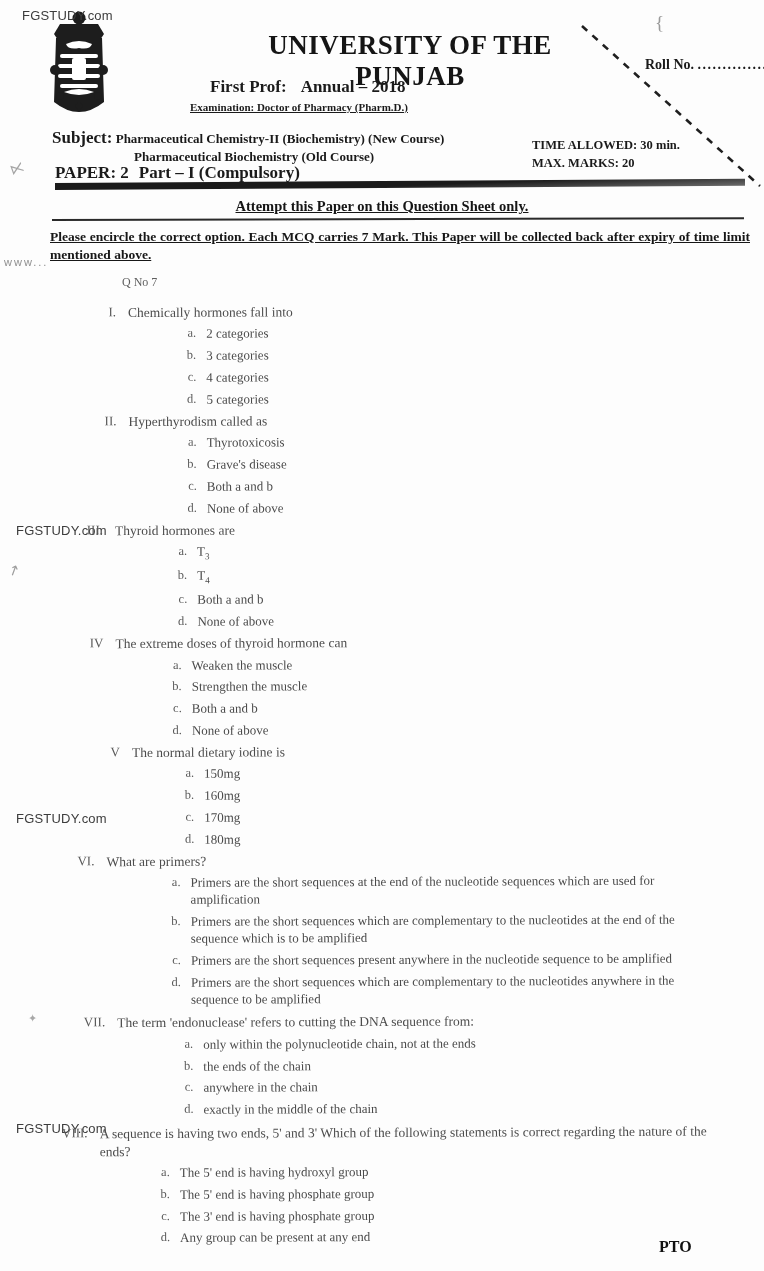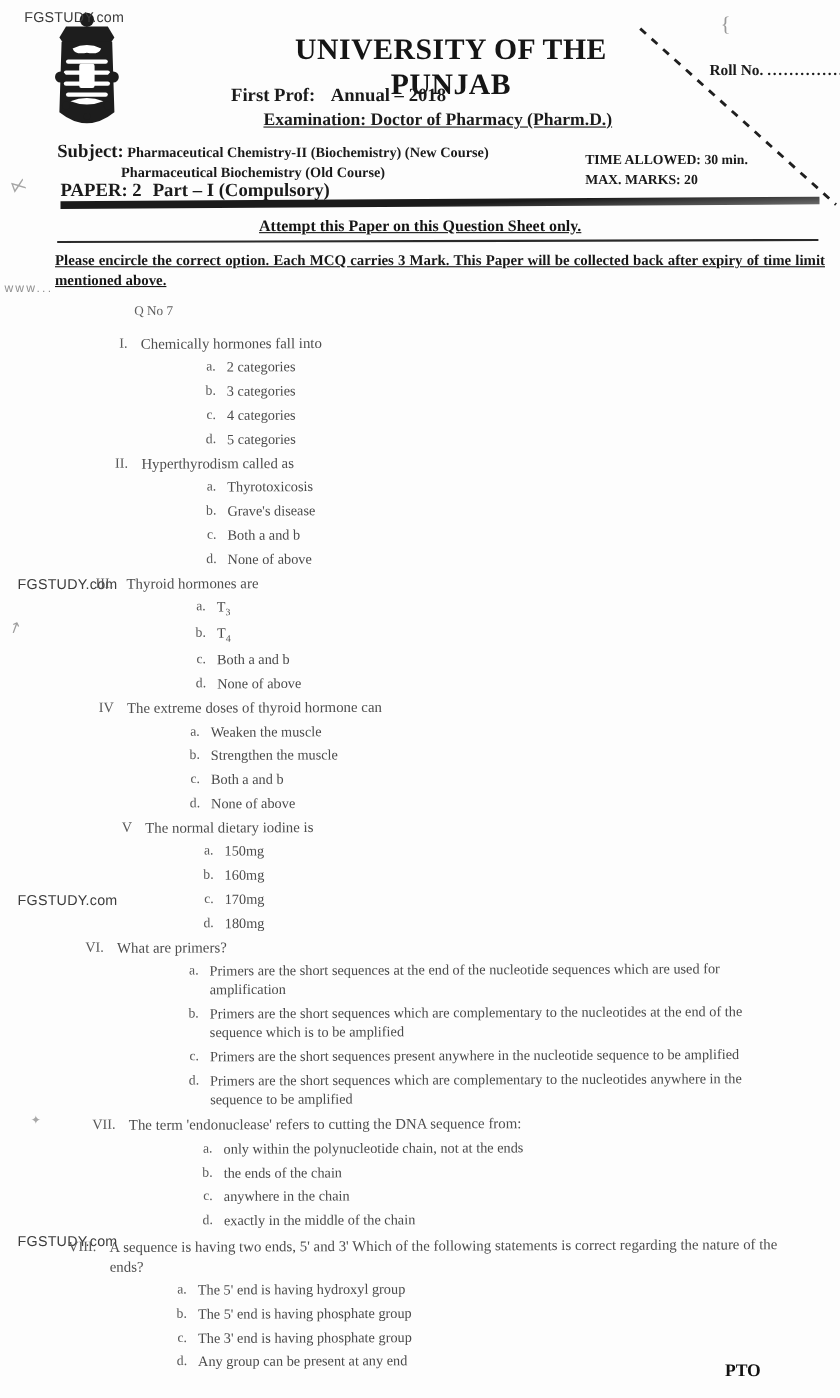--- a/index.html
+++ b/index.html
@@ -64,26 +64,26 @@
     top: 77px;
     width: 400px;
     text-align: left;
     font-weight: bold;
     font-size: 17px;
     color: #1b1b1b;
   }
   .firstprof .gap { display:inline-block; width: 14px; }
   .examline {
     position: absolute;
-    left: 178px;
+    left: 190px;
     top: 101px;
     width: 440px;
-    text-align: center;
-    font-weight: bold;
-    font-size: 16px;
+    text-align: left;
+    font-weight: bold;
+    font-size: 11px;
     text-decoration: underline;
     color: #1b1b1b;
   }
 
   .subject-block {
     position: absolute;
     left: 52px;
     top: 128px;
     width: 470px;
   }
@@ -92,21 +92,21 @@
     font-weight: bold;
     white-space: nowrap;
   }
   .subject-line1 .lbl {
     font-size: 17px;
     font-weight: bold;
   }
   .subject-line2 {
     font-size: 13px;
     font-weight: bold;
-    margin-left: 58px;
+    margin-left: 82px;
     margin-top: 1px;
     white-space: nowrap;
   }
   .paper-line {
     position: absolute;
     left: 55px;
     top: 163px;
     font-size: 17px;
     font-weight: bold;
     white-space: nowrap;
@@ -386,21 +386,21 @@
 
   <div class="marks-block">
     <div>TIME ALLOWED: 30 min.</div>
     <div>MAX. MARKS: 20</div>
   </div>
 
   <div class="heavy-rule"></div>
   <div class="attempt-line">Attempt this Paper on this Question Sheet only.</div>
   <div class="heavy-rule-2"></div>
 
-  <div class="instructions">Please encircle the correct option. Each MCQ carries 3 Mark. This Paper will be collected back after expiry of time limit mentioned above.</div>
+  <div class="instructions">Please encircle the correct option. Each MCQ carries 7 Mark. This Paper will be collected back after expiry of time limit mentioned above.</div>
 
   <div class="qno">Q No 7</div>
 
   <div class="questions skew" id="questions-root">
       <div class="q" style="margin-bottom: 4px;">
         <div class="q-head">
           <div class="q-roman" style="width: 116px;">I.</div>
           <div class="q-text">Chemically hormones fall into</div>
         </div>
         <ul class="opts ind-a">

